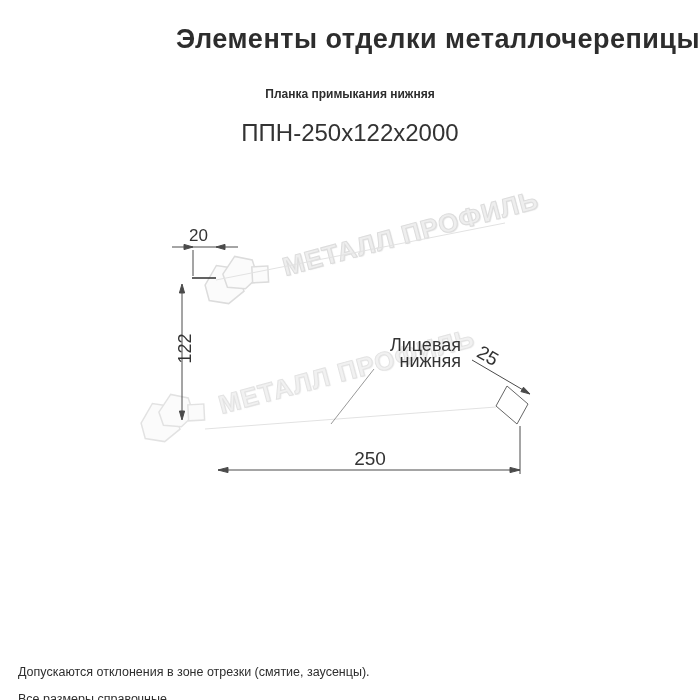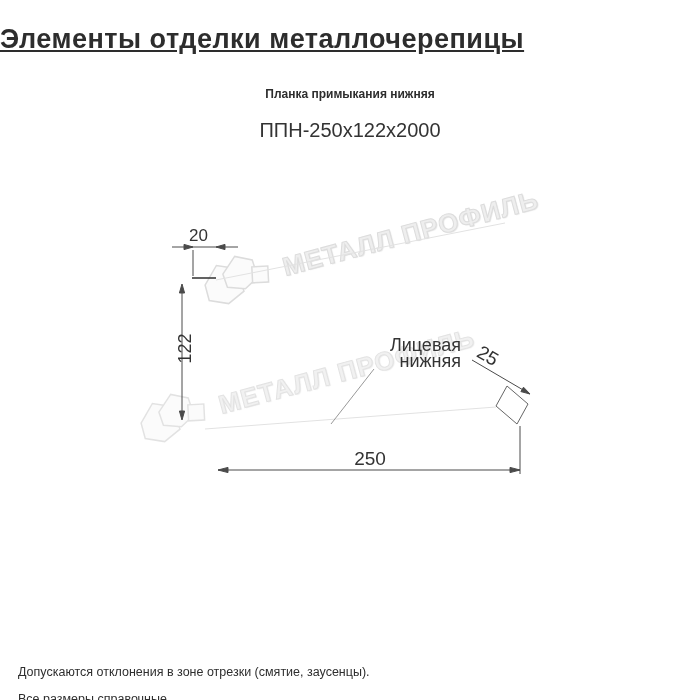--- a/index.html
+++ b/index.html
@@ -5,30 +5,30 @@
   html,body{margin:0;padding:0;}
   body{
     width:700px;height:700px;position:relative;overflow:hidden;
     background:#ffffff;
     font-family:"Liberation Sans", sans-serif;
     color:#2e2e2e;
   }
   .abs{position:absolute;}
   
   .title{
-    left:0;right:0;top:24px;text-align:left;
-    font-size:27px;font-weight:bold;letter-spacing:0.5px;color:#2d2d2d;text-decoration:underline;
+    left:0;right:0;top:24px;text-align:right;
+    font-size:27px;font-weight:bold;letter-spacing:0.5px;color:#2d2d2d;
   }
   .subtitle{
     left:0;right:0;top:87px;text-align:center;
     font-size:12px;font-weight:bold;color:#2d2d2d;
   }
   .model{
     left:0;right:0;top:119px;text-align:center;
-    font-size:20px;font-weight:normal;color:#333;
+    font-size:24px;font-weight:normal;color:#333;
   }
   
   .watermark{
     display:flex;align-items:center;gap:6px;
     transform-origin:0 50%;
     pointer-events:none;
   }
   .wm-upper{left:202px;top:258px;width:345px;transform:rotate(-15deg);}
   .wm-lower{left:138px;top:396px;width:345px;transform:rotate(-15deg);opacity:0.8;}
   .wm-text{

